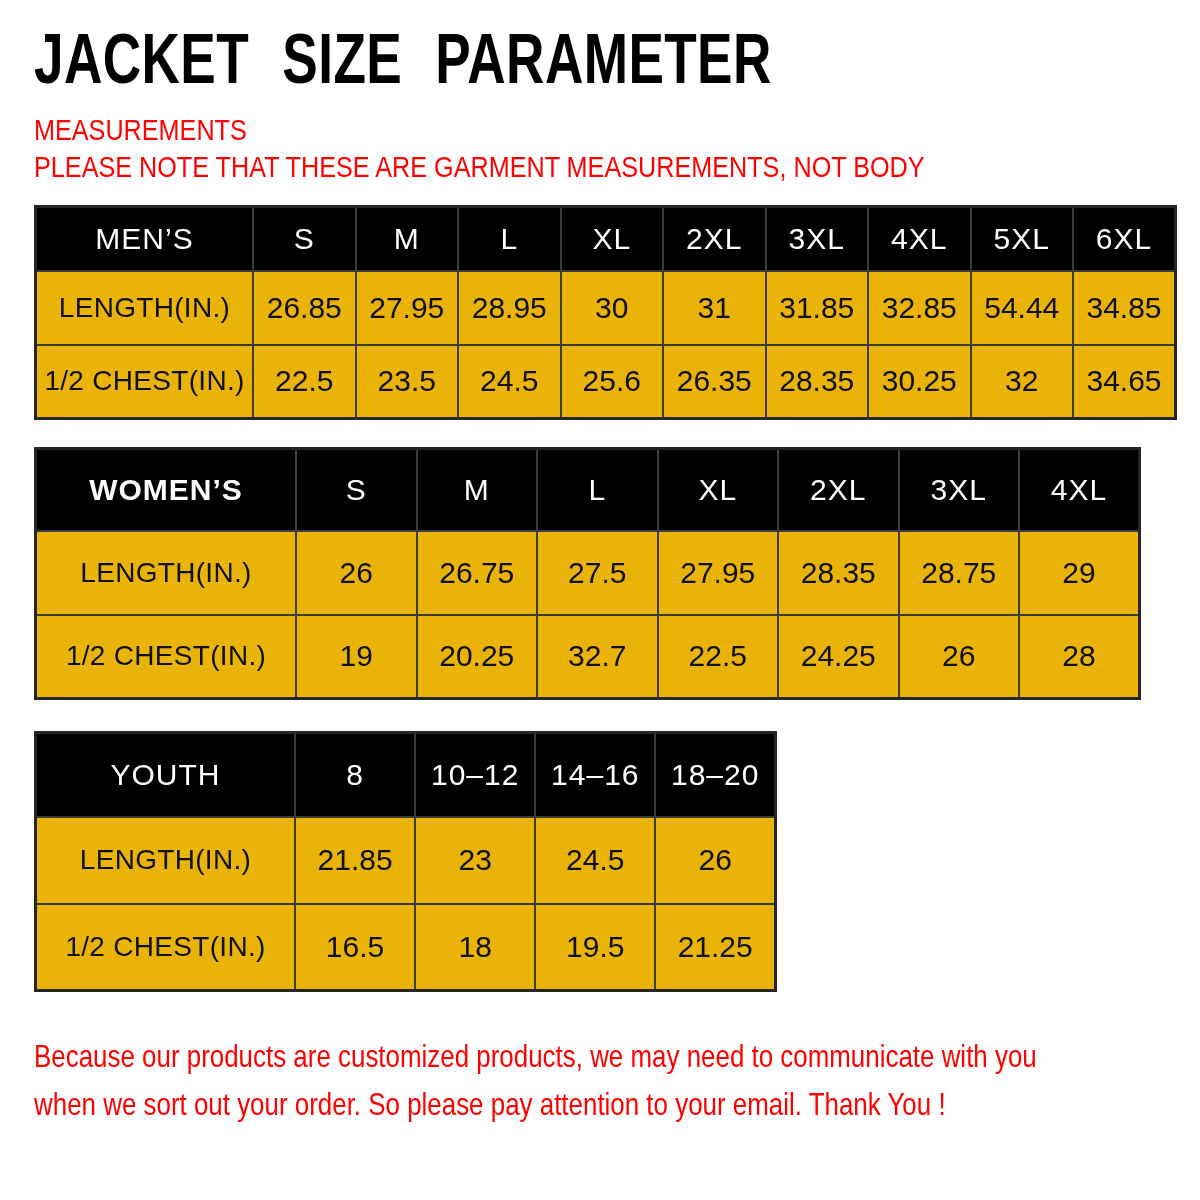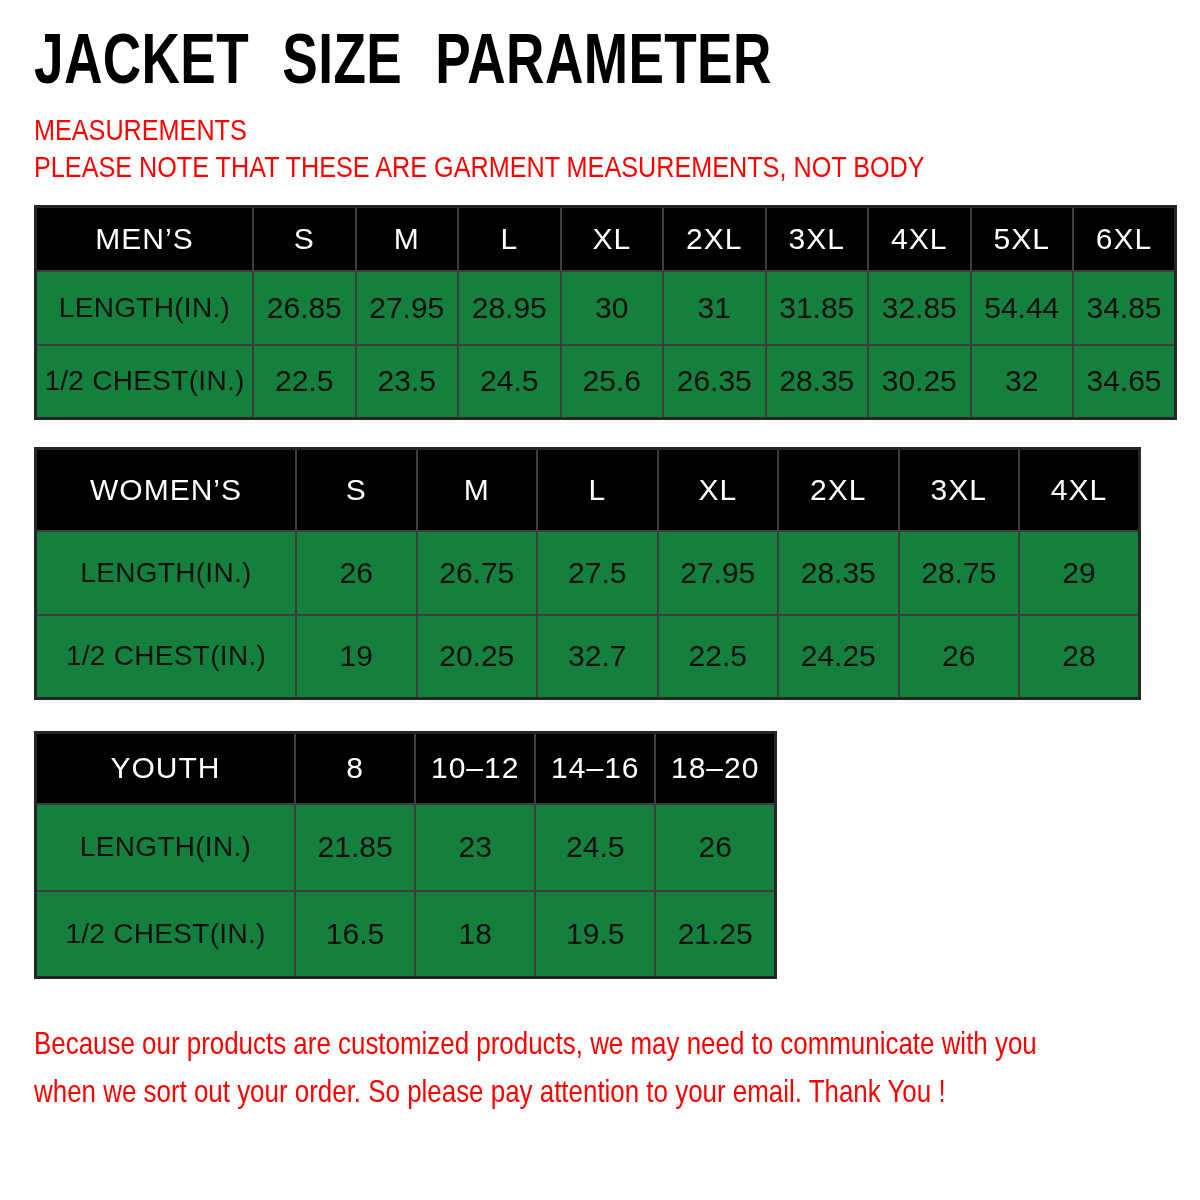--- a/index.html
+++ b/index.html
@@ -61,43 +61,43 @@
     padding: 0;
   }
   .size-table thead th {
     background: #000000;
     color: #ffffff;
     font-size: 30px;
     font-weight: 400;
     letter-spacing: 1px;
   }
   .size-table tbody th, .size-table tbody td {
-    background: #15803d;
+    background: #eab308;
     color: #101010;
     font-size: 30px;
     font-weight: 400;
   }
   .size-table tbody th.label-col {
     font-size: 28px;
     letter-spacing: 0.3px;
     font-weight: 400;
   }
   .mens { width: 1143px; margin-top: 20px; }
   .mens .label-col { width: 215px; }
   .mens thead tr { height: 64px; }
   .mens tbody tr { height: 74px; }
 
   .womens { width: 1107px; margin-top: 27px; }
-  .womens .label-col { width: 258px; }
+  .womens .label-col { width: 258px; font-weight: bold; }
   .womens thead tr { height: 82px; }
   .womens tbody tr { height: 84px; }
 
   .youth { width: 743px; margin-top: 31px; }
   .youth .label-col { width: 257px; }
-  .youth thead tr { height: 71px; }
+  .youth thead tr { height: 84px; }
   .youth tbody tr { height: 87px; }
 
   
   .footer-para {
     color: #ff0000;
     font-size: 32px;
     line-height: 48px;
     margin-top: 40px;
   }
   .cond81 {

